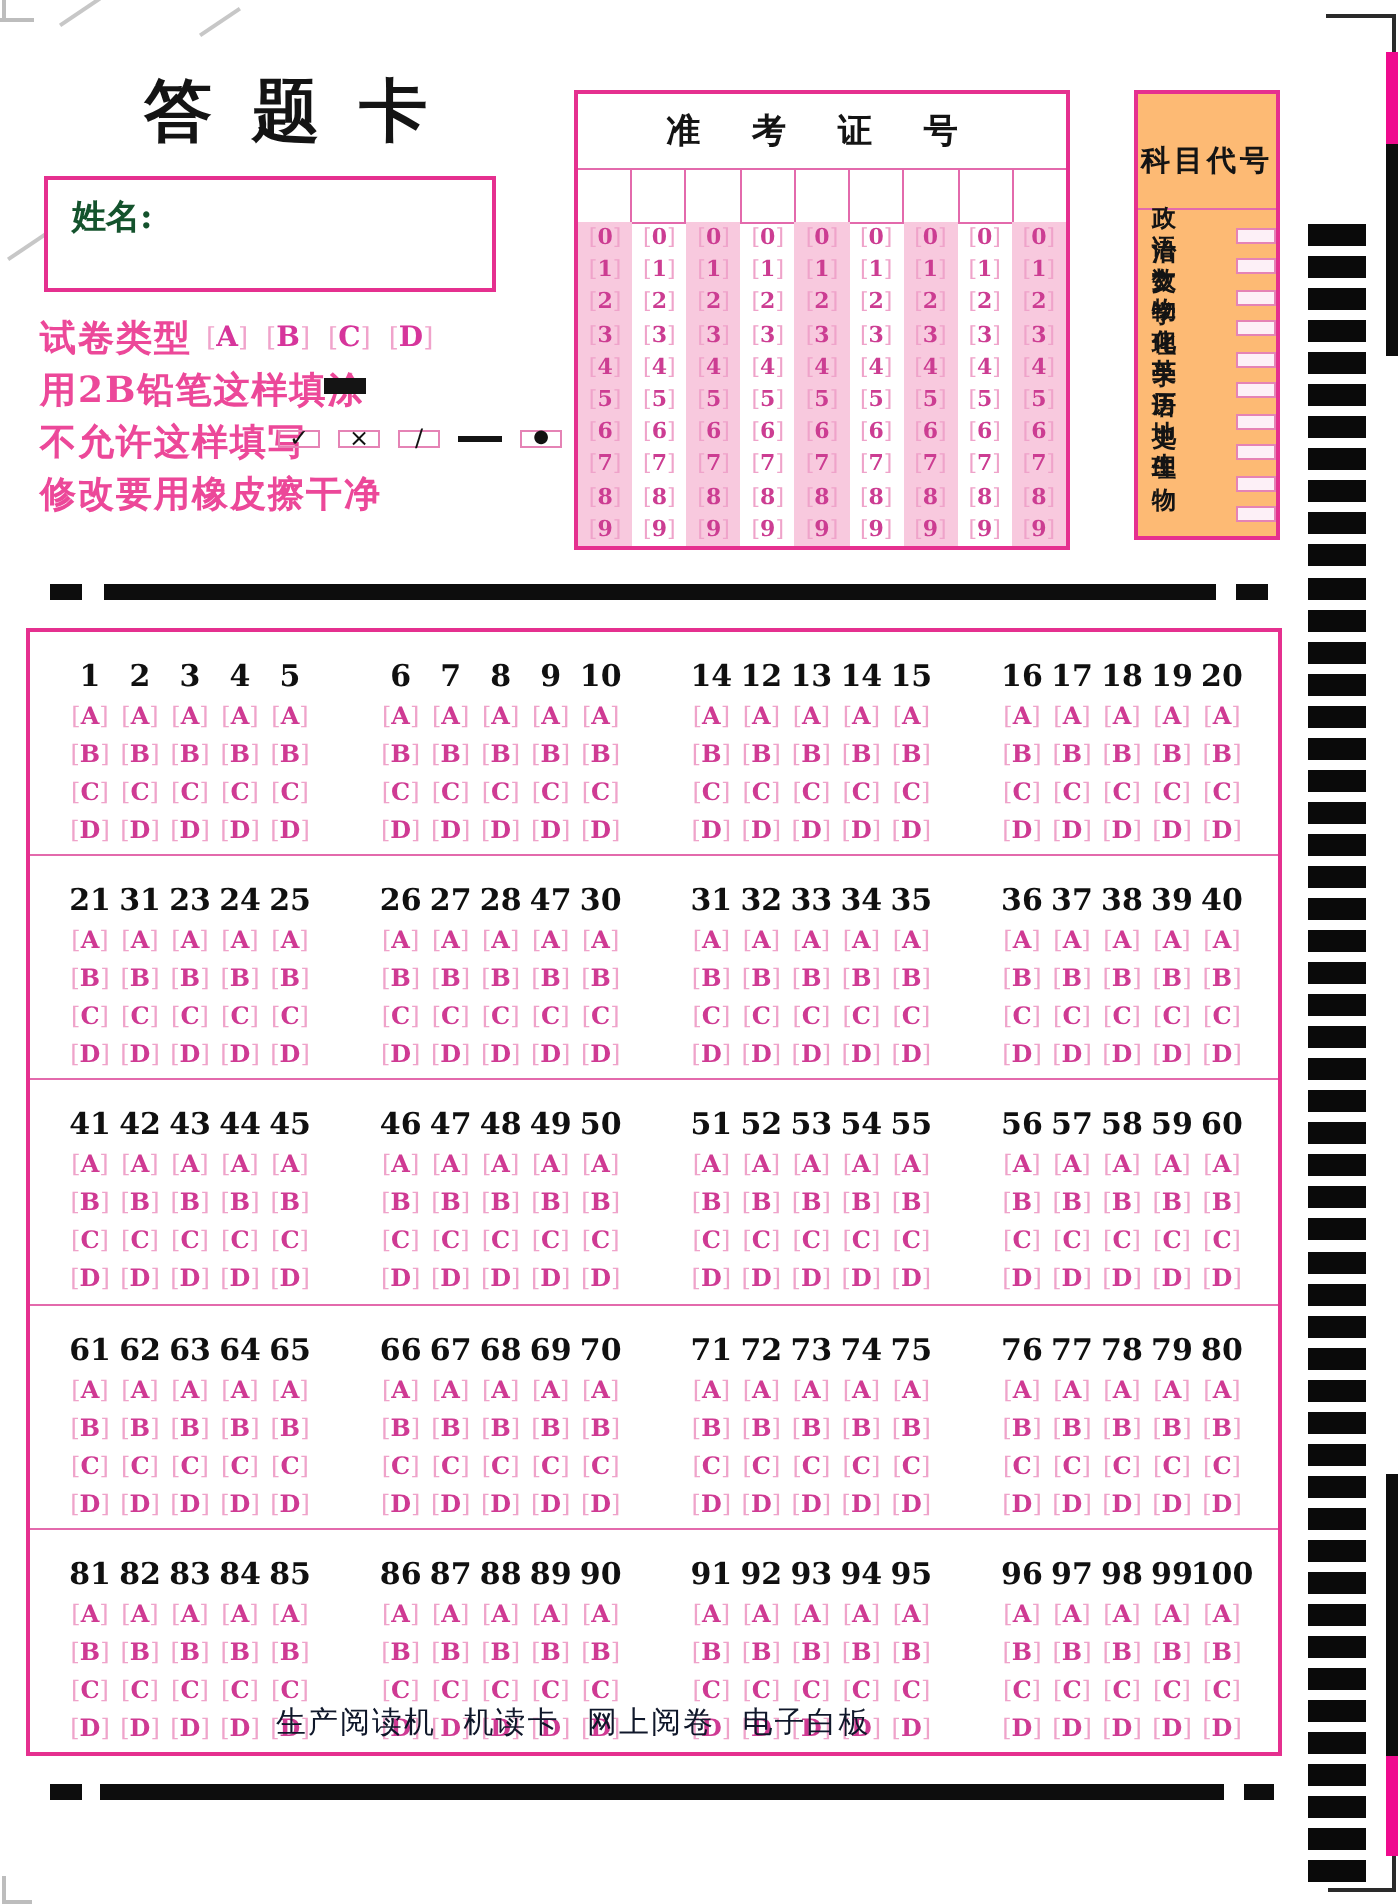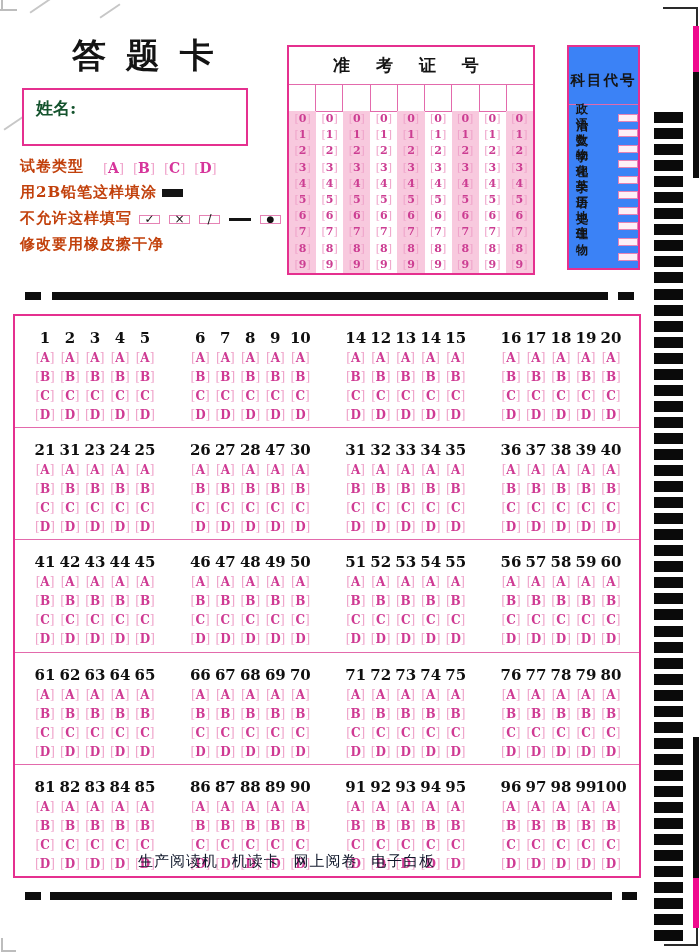--- a/index.html
+++ b/index.html
@@ -9,21 +9,21 @@
 
   
   .art{position:absolute;background:#bdbdbd;}
   .diag{position:absolute;width:24px;height:2px;background:#c7c7c7;transform:rotate(-34deg);}
 
   
   .title{left:72px;top:33px;font-size:34px;font-weight:600;letter-spacing:4px;color:#141414;text-align:center;}
   .name-box{left:22px;top:88px;width:226px;height:58px;border:2px solid #e5308f;box-sizing:border-box;background:#fff;}
   .name-label{margin:7px 0 0 12px;font-size:17px;font-weight:600;color:#14532d;}
 
-  .ins{position:absolute;left:20px;font-size:15px;font-weight:600;color:#c2410c;letter-spacing:1px;}
+  .ins{position:absolute;left:20px;font-size:18px;font-weight:600;color:#ec4899;letter-spacing:1px;}
   .opts{position:absolute;display:flex;gap:9px;align-items:center;}
   .opt{white-space:nowrap;}
   .opt .lt{font-weight:bold;color:#d6359b;font-size:14px;}
   .opt .bk{color:#f0a3cb;font-size:13px;font-weight:400;}
   .fill-rect{left:162px;top:189px;width:21px;height:8px;background:#141414;}
   .wrongs{position:absolute;left:139px;top:212px;display:flex;gap:9px;align-items:center;height:14px;}
   .wm-box{width:21px;height:9px;border:1px solid #e583b5;box-sizing:border-box;display:flex;align-items:center;justify-content:center;overflow:visible;color:#111;}
   .wm-box span{font-family:"DejaVu Sans",sans-serif;font-size:12px;line-height:9px;}
   .wm-box.dot span{font-size:9px;}
   .wm-bar{width:22px;height:3px;background:#141414;}
@@ -35,21 +35,21 @@
   .adm-hdr-cell{flex:1;border-right:1px solid #e36aac;background:#fff;}
   .adm-hdr-cell:last-child{border-right:none;}
   .adm-digits{position:absolute;top:64px;left:0;right:0;bottom:0;display:flex;}
   .adm-col{flex:1;display:flex;flex-direction:column;}
   .adm-col.alt{background:#f8c9de;}
   .adm-cell{flex:1;text-align:center;font-size:11px;line-height:16px;white-space:nowrap;}
   .adm-cell .dg{color:#cc3d92;font-weight:bold;}
   .adm-cell .bk,.qopt .bk{color:#efa3ca;font-weight:400;}
 
   
-  .subj{left:567px;top:45px;width:73px;height:225px;border:2px solid #e5308f;box-sizing:border-box;background:#3b82f6;}
+  .subj{left:567px;top:45px;width:73px;height:225px;border:2px solid #e5308f;box-sizing:border-box;background:#fdba74;}
   .subj-title{padding-top:24px;text-align:center;font-size:14.5px;font-weight:600;letter-spacing:2px;color:#141414;}
   .subj-list{margin-top:14px;border-top:1px solid #e36aac;padding-top:5px;}
   .subj-row{height:15.5px;display:flex;align-items:center;justify-content:space-between;padding:0 0 0 7px;}
   .subj-label{font-size:12px;font-weight:600;color:#141414;width:34px;display:inline-block;}
   .subj-box{width:20px;height:8px;border:1px solid #e583b5;background:#fdf0f7;box-sizing:border-box;}
 
   
   .bar{position:absolute;background:#0d0d0d;height:8px;}
 
   

